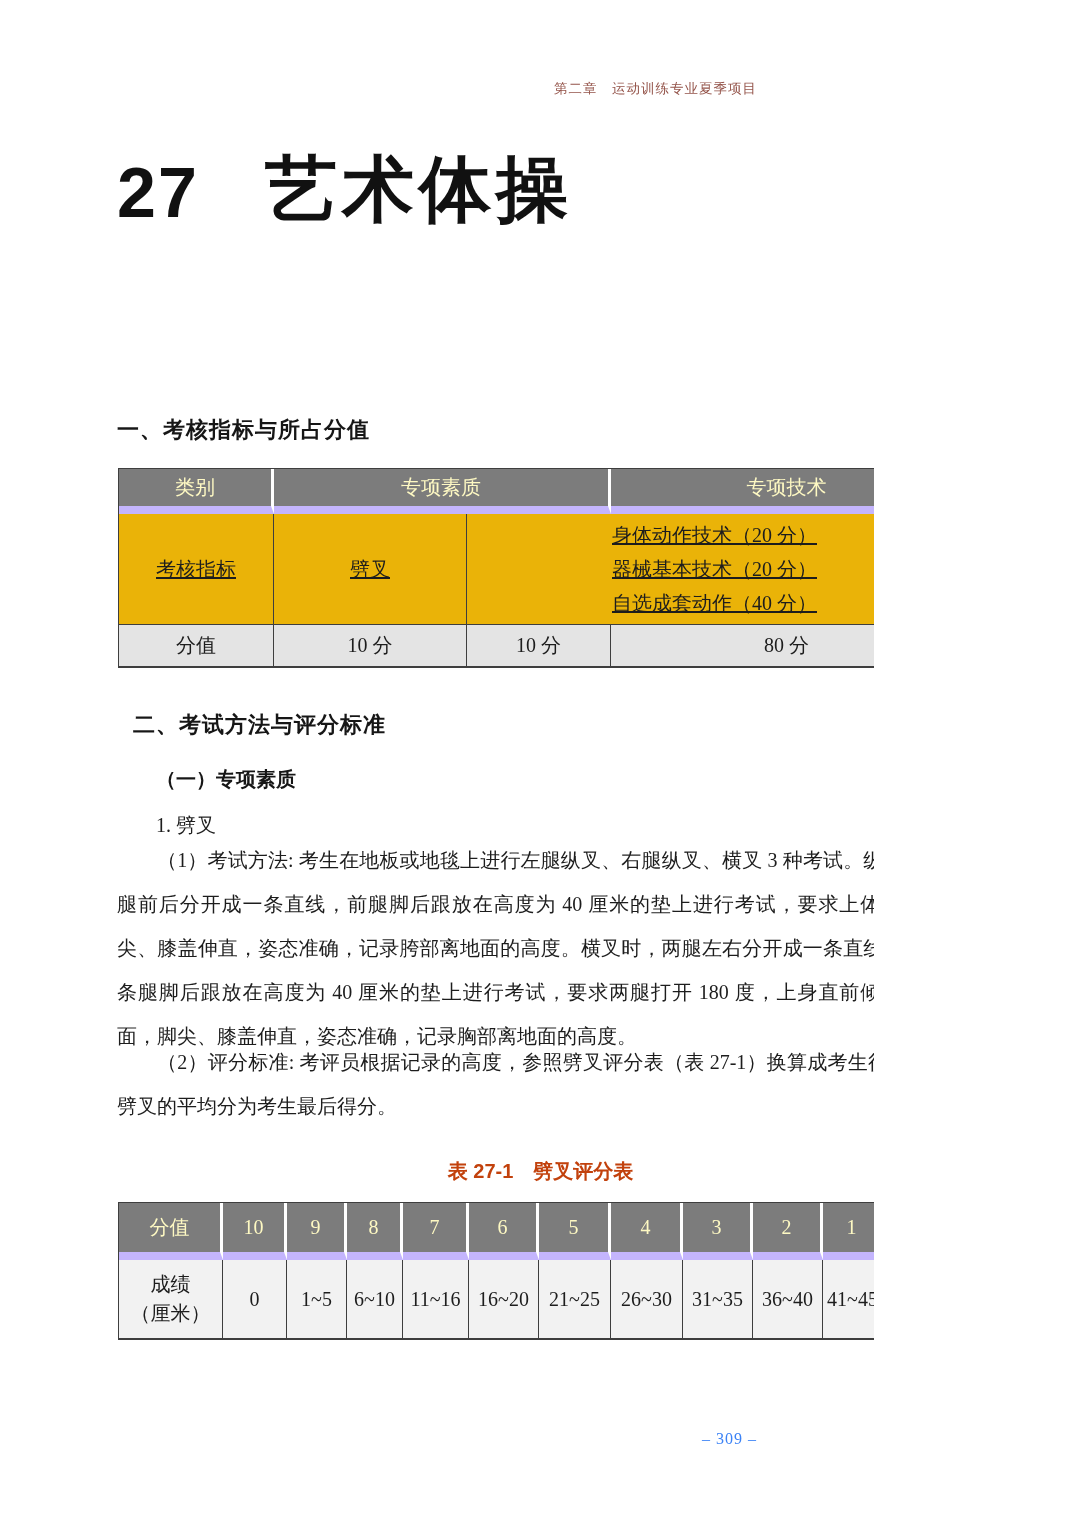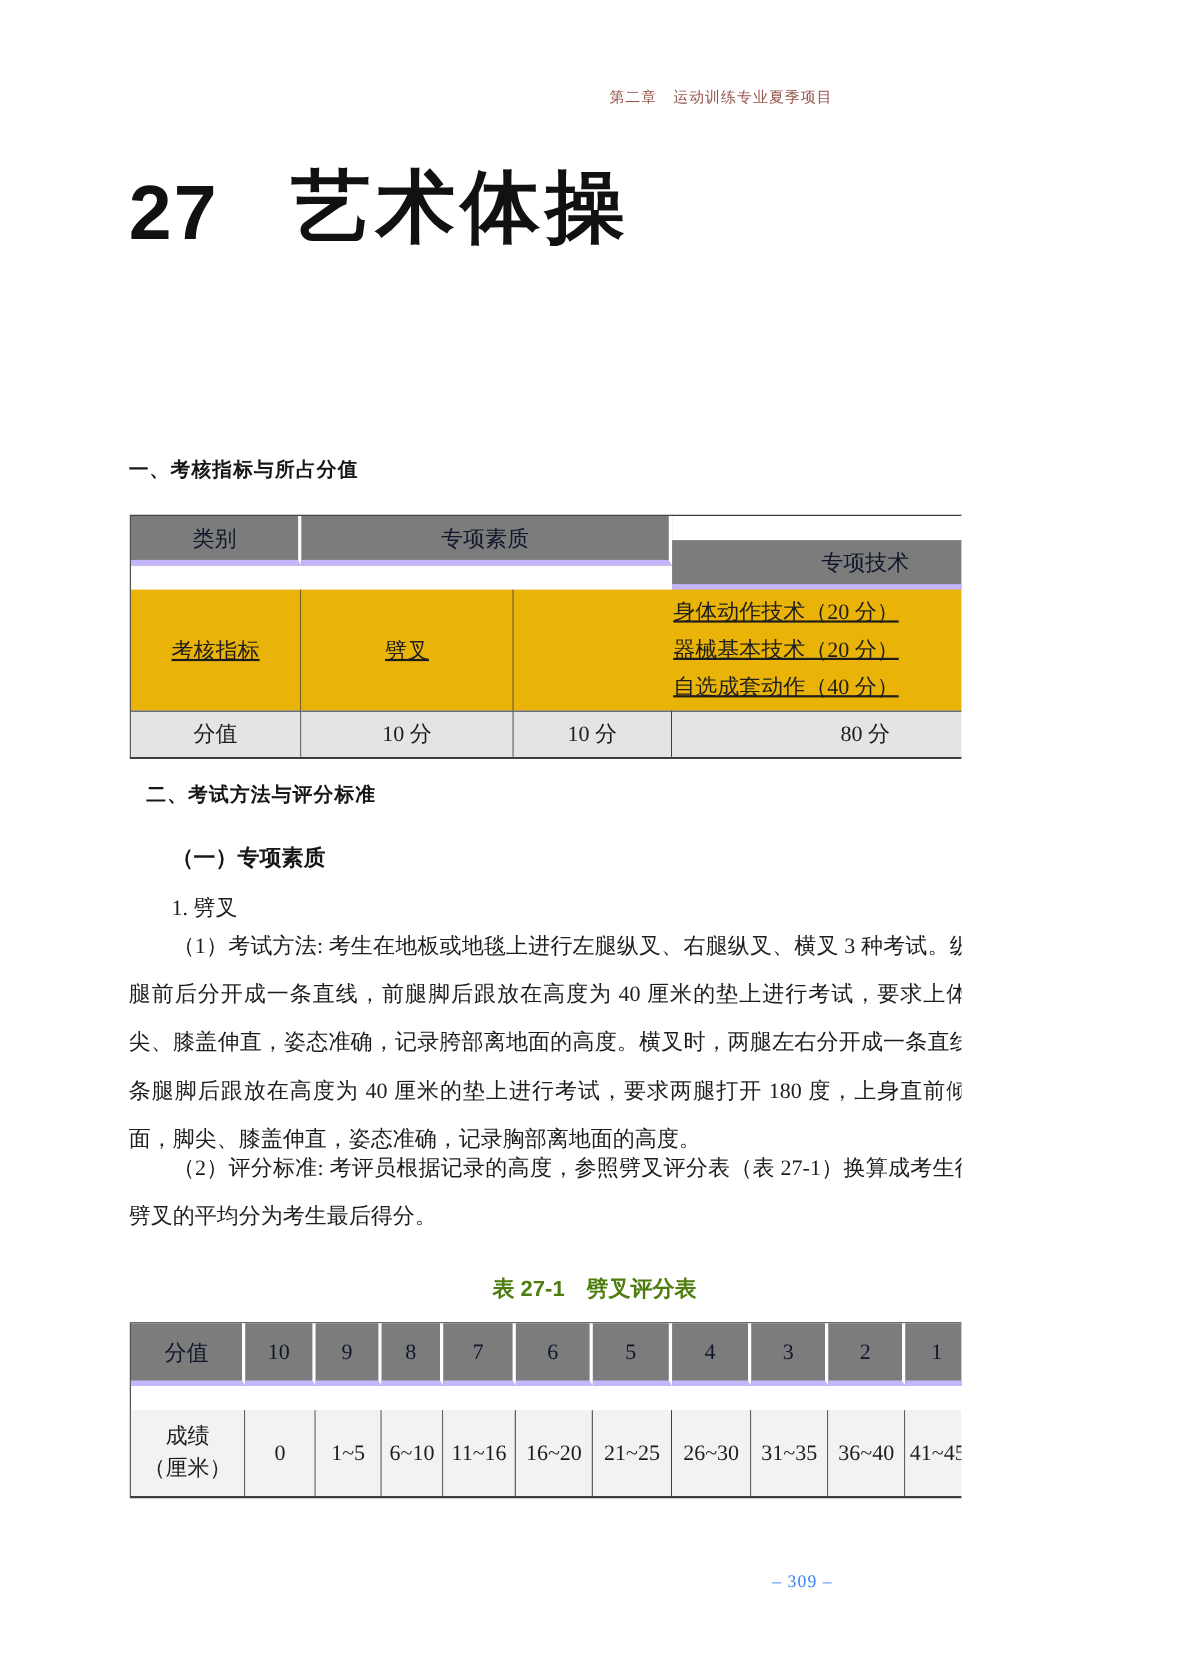--- a/index.html
+++ b/index.html
@@ -38,21 +38,21 @@
   }
   .chapter-no { font-size: 70px; line-height: 1; letter-spacing: 2px; }
   .chapter-name { font-size: 72px; line-height: 1.05; letter-spacing: 5px; }
 
   
   .h1 {
     position: absolute;
     left: 117px;
     font-family: "Liberation Sans", "DejaVu Sans", sans-serif;
     font-weight: 700;
-    font-size: 18px;
+    font-size: 22px;
     color: #161616;
     letter-spacing: 1px;
   }
   .h1a { top: 415px; }
   .h1b { top: 710px; margin-left: 16px; }
   .h2 {
     position: absolute;
     top: 766px;
     left: 156px;
     font-family: "Liberation Sans", "DejaVu Sans", sans-serif;
@@ -96,25 +96,25 @@
   .cell {
     box-sizing: border-box;
     display: flex;
     flex-direction: column;
     align-items: center;
     justify-content: center;
     text-align: center;
   }
   .hcell {
     background: #7c7c7c;
-    color: #0f172a;
+    color: #fef9c3;
     border-right: 3px solid #ffffff;
-    border-bottom: 5px solid #c4b5fd;
-  }
-  .hcell.last { border-right: none; margin-top: 22px; }
+    border-bottom: 8px solid #c4b5fd;
+  }
+  .hcell.last { border-right: none; }
   .bcell { border-right: 1px solid #3e3e3e; }
   .bcell.last { border-right: none; }
 
   
   .t1 { top: 468px; }
   .t1 .hrow .cell { height: 45px; }
   .t1 .brow .cell { height: 110px; background: #eab308; text-decoration: underline; }
   .t1 .srow .cell { height: 42px; background: #e4e4e4; border-top: 1px solid #3e3e3e; }
   .t1 .w1 { width: 155px; }
   .t1 .w2 { width: 193px; }
@@ -144,21 +144,21 @@
   
   .tbl-caption {
     position: absolute;
     top: 1158px;
     left: 118px;
     width: 845px;
     text-align: center;
     font-family: "Liberation Sans", "DejaVu Sans", sans-serif;
     font-weight: 700;
     font-size: 20px;
-    color: #4d7c0f;
+    color: #c2410c;
   }
 
   
   .page-number {
     position: absolute;
     top: 1430px;
     right: 117px;
     font-size: 16px;
     color: #3b82f6;
     letter-spacing: 1px;

